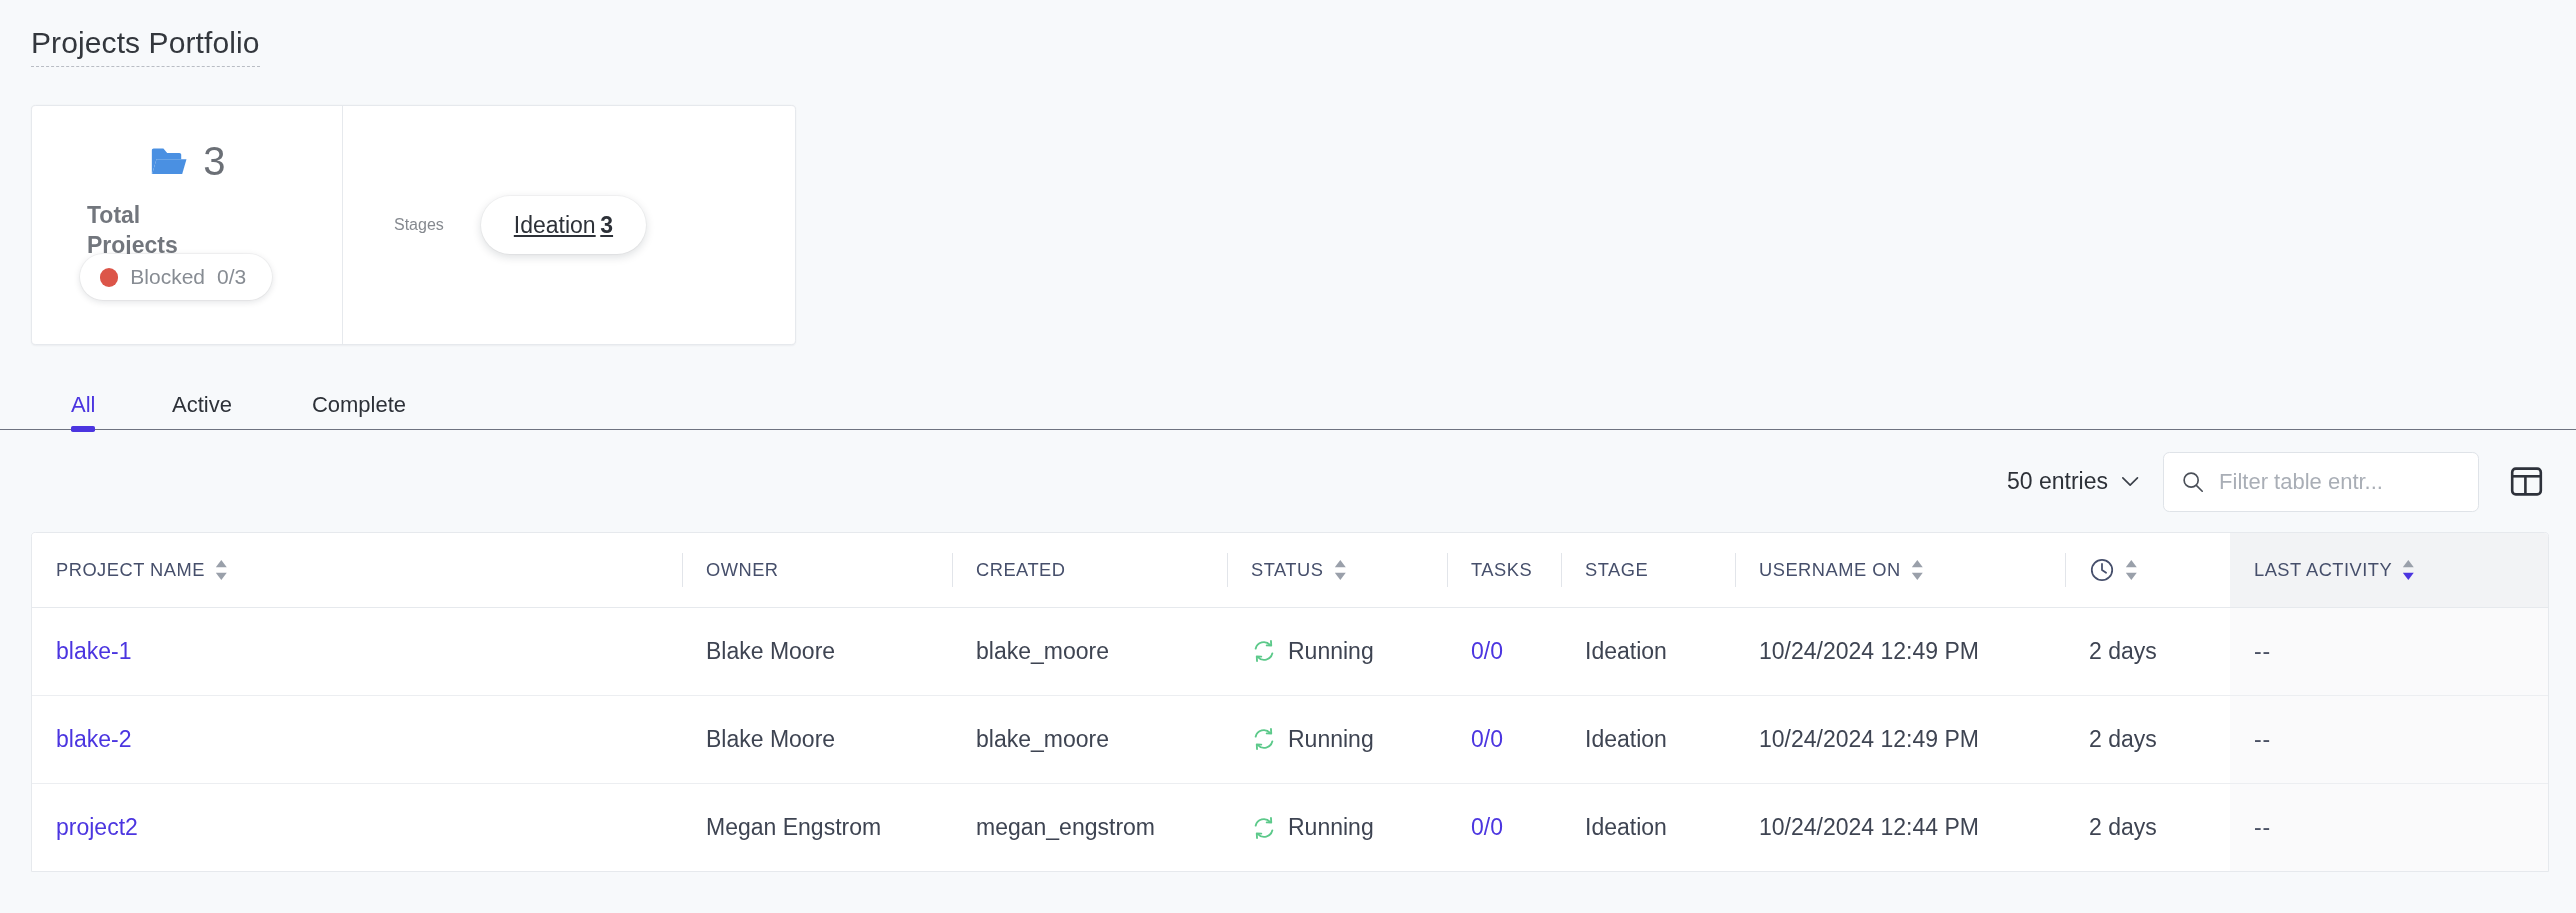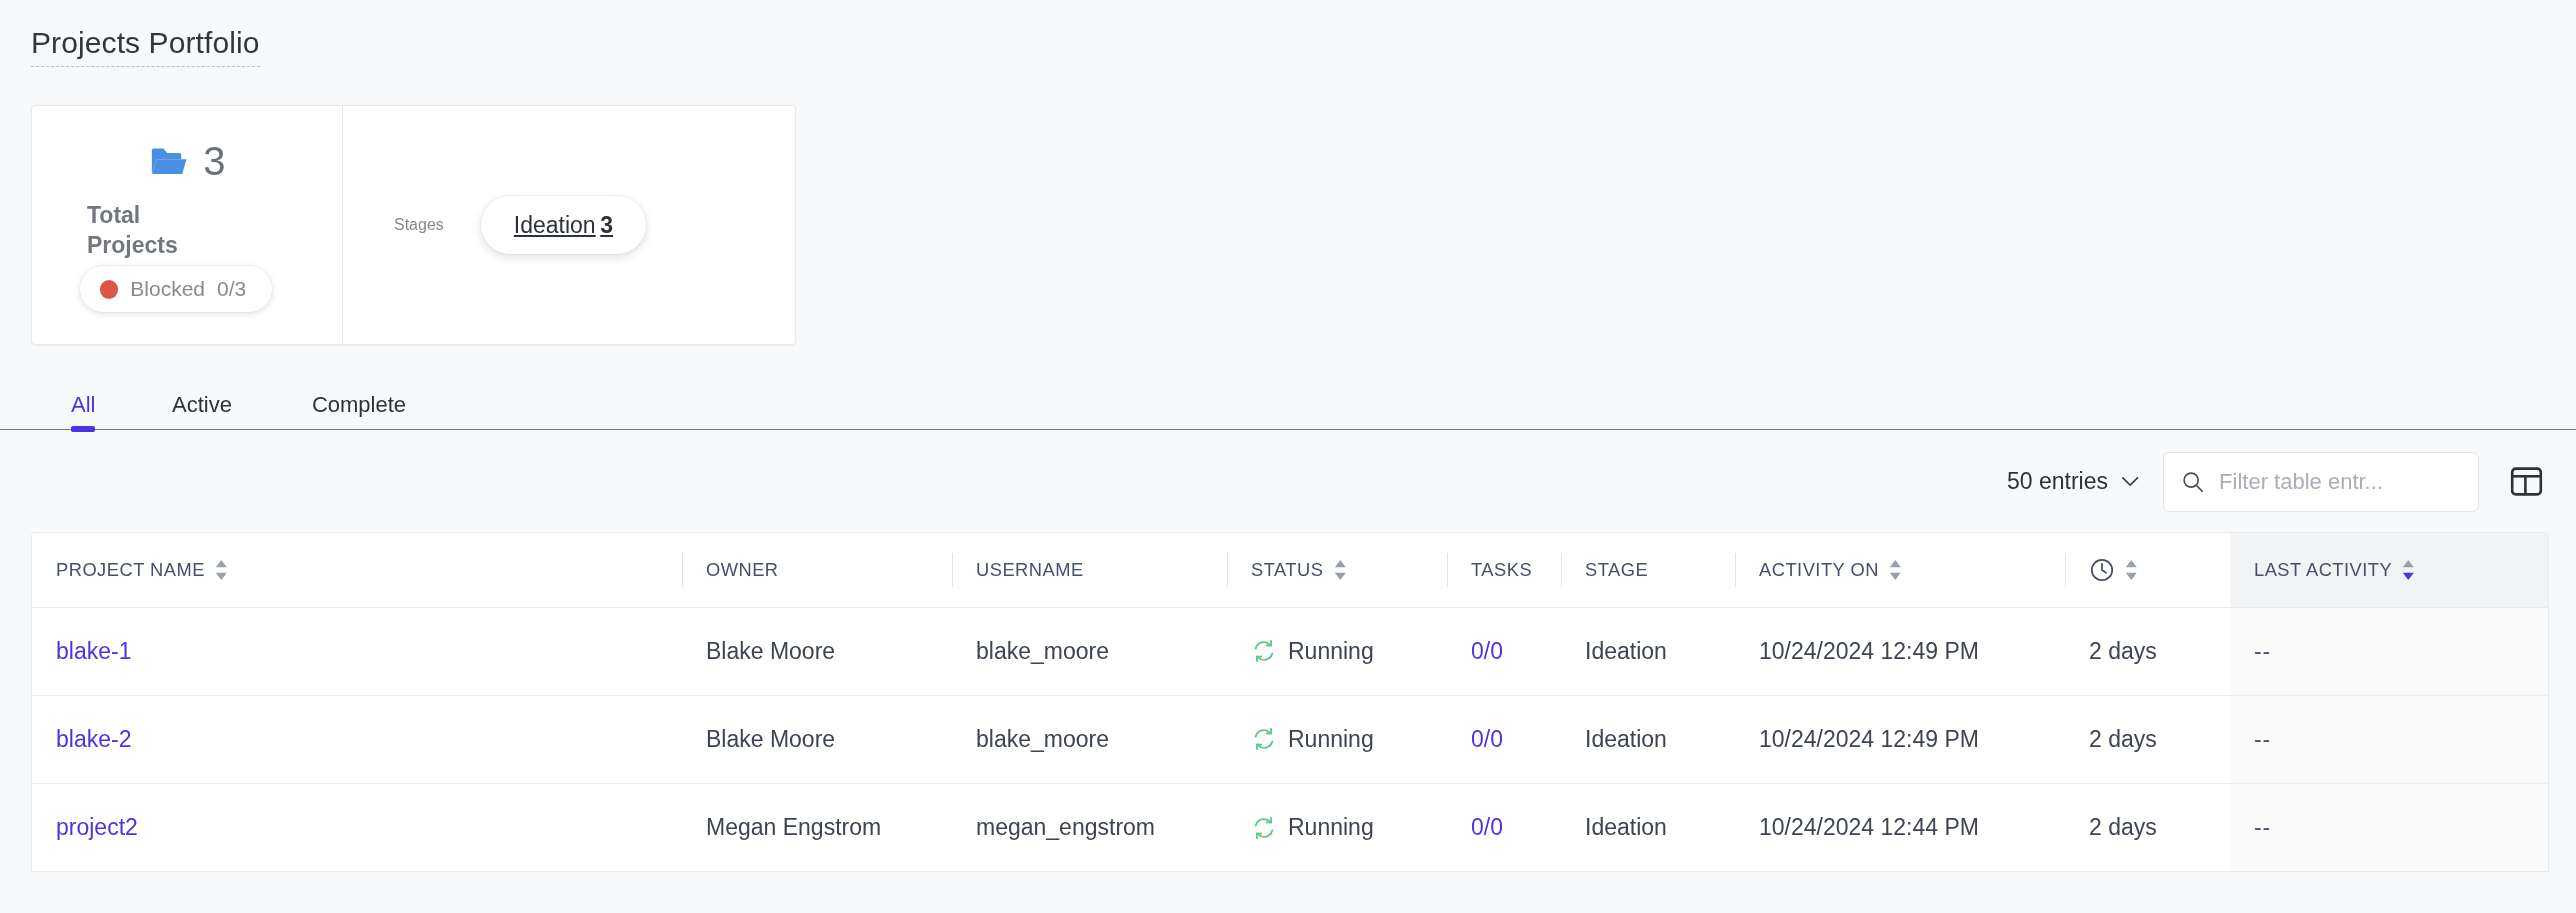--- a/index.html
+++ b/index.html
@@ -65,21 +65,21 @@
     padding-left: 55px;
     font-size: 23px;
     line-height: 1.28;
     color: #72767d;
     font-weight: 700;
     width: 165px;
   }
   .blocked-pill {
     position: absolute;
     left: 48px;
-    top: 160px;
+    top: 148px;
     display: flex;
     align-items: center;
     gap: 12px;
     background: #ffffff;
     border-radius: 915px;
     padding: 11px 26px 11px 20px;
     box-shadow: 0 1.8px 7.3px rgba(16,24,40,.13), 0 0 0 0.9px rgba(16,24,40,.035);
     font-size: 21px;
     color: #878c93;
     white-space: nowrap;
@@ -373,21 +373,21 @@
         </th>
 
         <th class="divided">
           <div class="th-inner">
             <span>OWNER</span>
           </div>
         </th>
 
         <th class="divided">
           <div class="th-inner">
-            <span>USERNAME</span>
+            <span>CREATED</span>
           </div>
         </th>
 
         <th class="divided">
           <div class="th-inner">
             <span>STATUS</span>
             <span>
               <svg class="sort-icon" viewBox="0 0 16 26" xmlns="http://www.w3.org/2000/svg">
                 <path d="M8 2 L14 10 L2 10 Z" fill="#9aa0aa"></path>
                 <path d="M8 24 L2 16 L14 16 Z" fill="#9aa0aa"></path>
@@ -403,21 +403,21 @@
         </th>
 
         <th class="divided">
           <div class="th-inner">
             <span>STAGE</span>
           </div>
         </th>
 
         <th class="divided">
           <div class="th-inner">
-            <span>ACTIVITY ON</span>
+            <span>USERNAME ON</span>
             <span>
               <svg class="sort-icon" viewBox="0 0 16 26" xmlns="http://www.w3.org/2000/svg">
                 <path d="M8 2 L14 10 L2 10 Z" fill="#9aa0aa"></path>
                 <path d="M8 24 L2 16 L14 16 Z" fill="#9aa0aa"></path>
               </svg>
             </span>
           </div>
         </th>
 
         <th class="divided">

